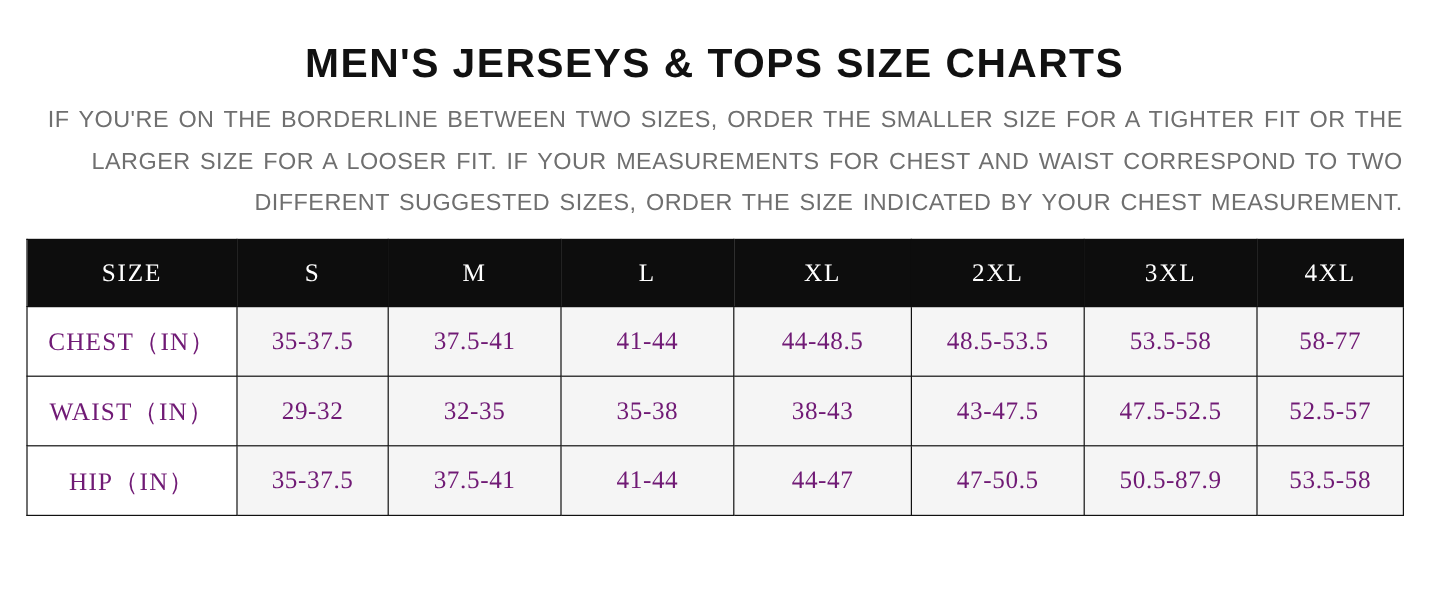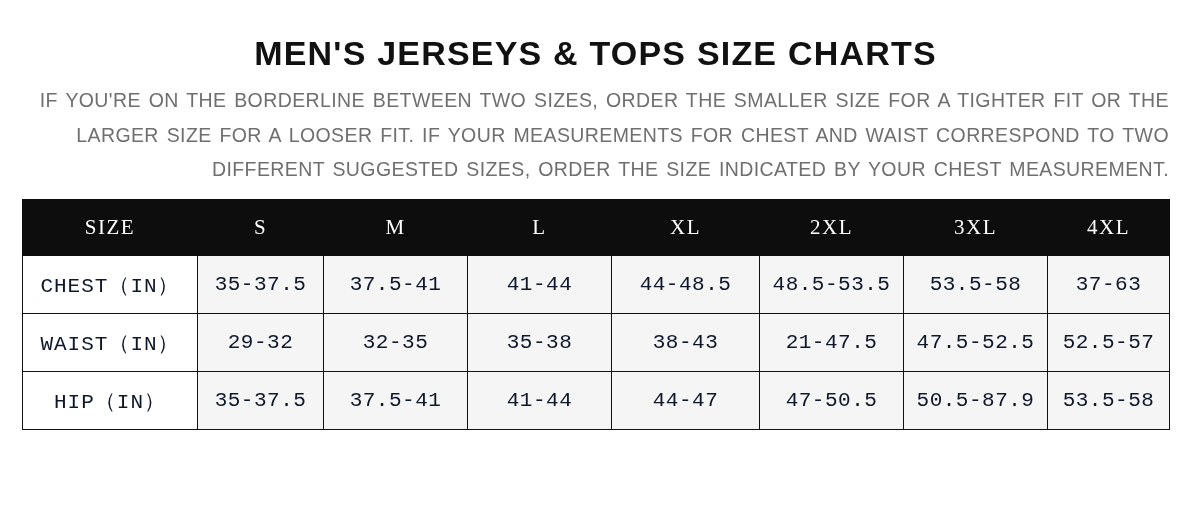--- a/index.html
+++ b/index.html
@@ -65,22 +65,21 @@
   table.size-chart thead th {
     background: #0d0d0d;
     color: #ffffff;
     border-color: #0d0d0d;
     font-weight: normal;
     letter-spacing: 1.5px;
     height: 56px;
   }
   table.size-chart tbody td {
     background: #ffffff;
-    color: #0f172a;
-    font-family: Liberation Mono, monospace;
+    color: #701a75;
   }
   table.size-chart tbody td.rowhead {
     background: #ffffff;
     letter-spacing: 1px;
     text-align: center;
   }
   table.size-chart tbody tr td:not(.rowhead) {
     background: #f5f5f5;
   }
   col.c0 { width: 175px; }
@@ -126,29 +125,29 @@
     </thead>
     <tbody>
       <tr>
         <td class="rowhead">CHEST（IN）</td>
         <td>35-37.5</td>
         <td>37.5-41</td>
         <td>41-44</td>
         <td>44-48.5</td>
         <td>48.5-53.5</td>
         <td>53.5-58</td>
-        <td>37-63</td>
+        <td>58-77</td>
       </tr>
       <tr>
         <td class="rowhead">WAIST（IN）</td>
         <td>29-32</td>
         <td>32-35</td>
         <td>35-38</td>
         <td>38-43</td>
-        <td>21-47.5</td>
+        <td>43-47.5</td>
         <td>47.5-52.5</td>
         <td>52.5-57</td>
       </tr>
       <tr>
         <td class="rowhead">HIP（IN）</td>
         <td>35-37.5</td>
         <td>37.5-41</td>
         <td>41-44</td>
         <td>44-47</td>
         <td>47-50.5</td>

